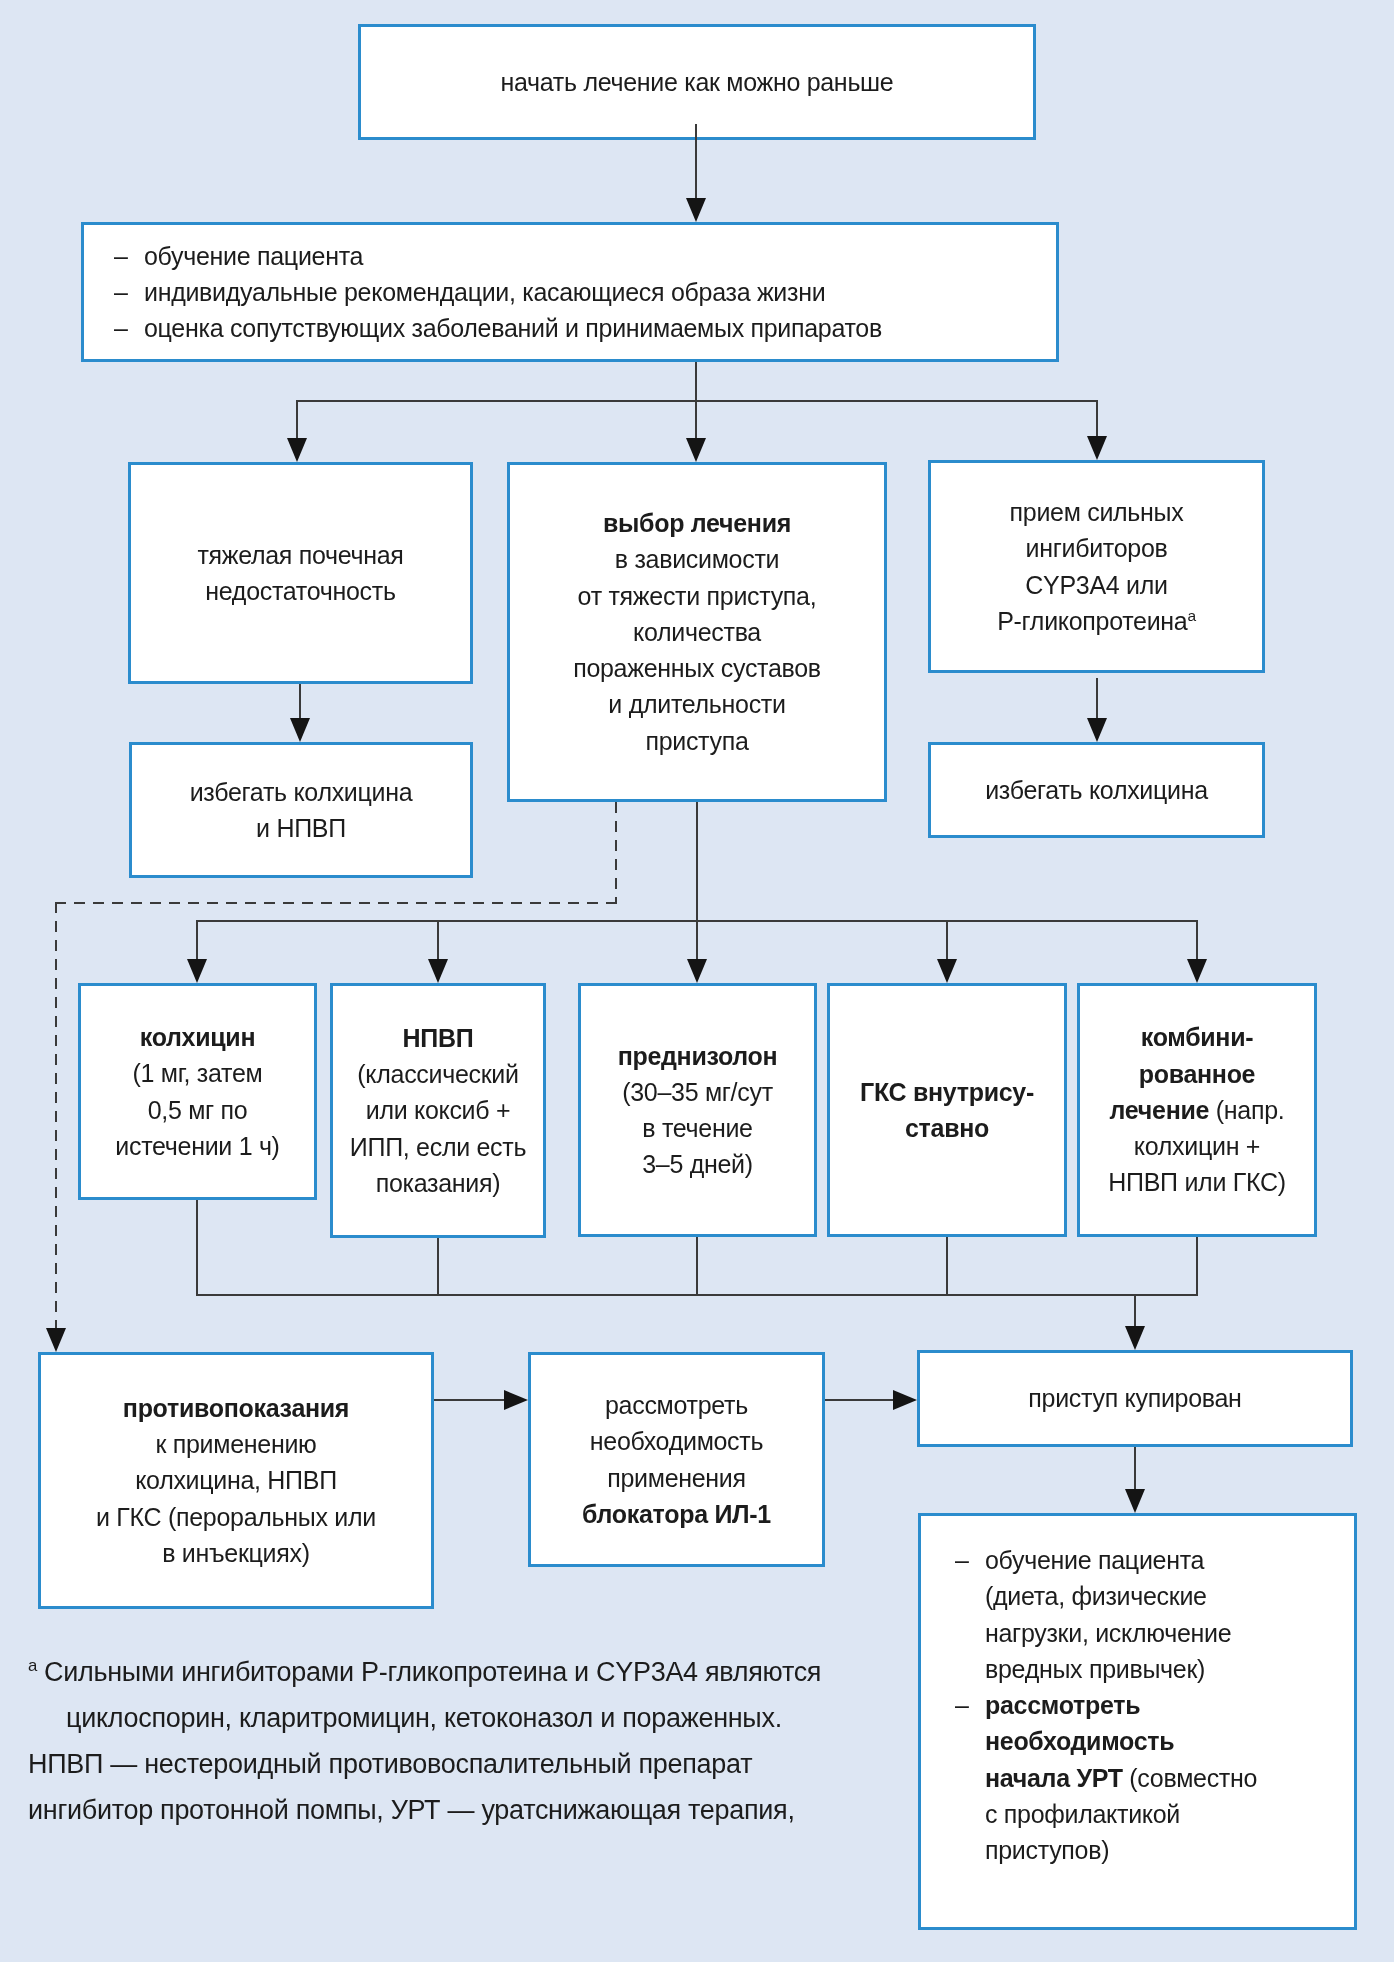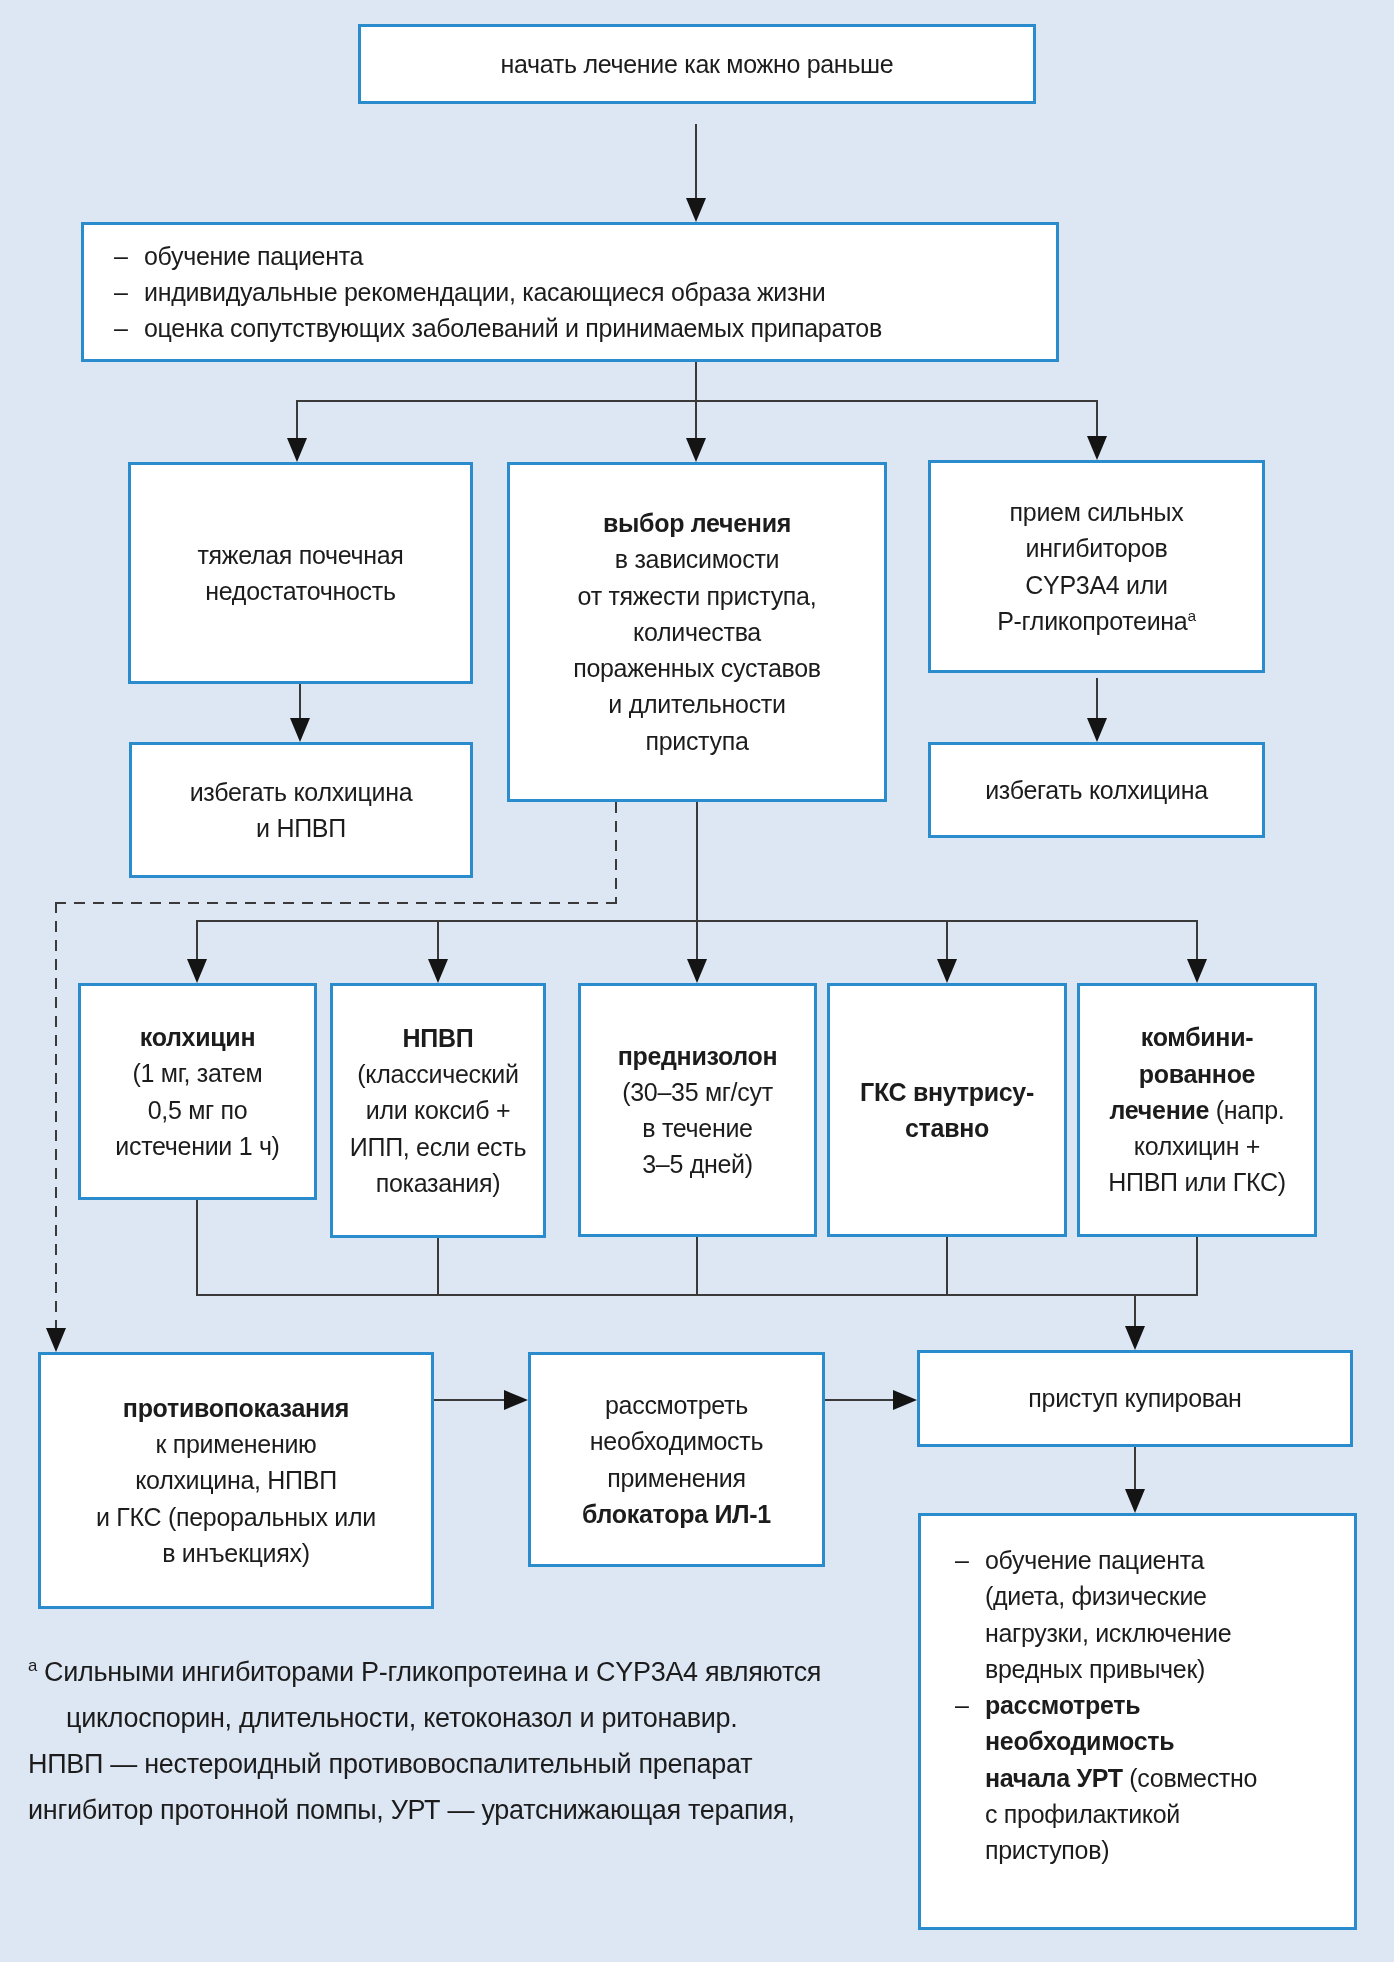--- a/index.html
+++ b/index.html
@@ -35,21 +35,21 @@
   
   .footnote{position:absolute;left:28px;top:1650px;width:862px;font-size:27px;line-height:1.7;letter-spacing:-0.3px;}
   .fn-indent{padding-left:38px;}
   .footnote sup{margin-right:7px;}
 </style>
 </head>
 <body>
 
 <div class="stage">
 
-  <div class="box" style="left:358px;top:24px;width:678px;height:80px">
+  <div class="box" style="left:358px;top:24px;width:678px;height:116px">
     <div class="inner"><span class="pre">начать лечение как можно раньше</span></div>
   </div>
 
   <div class="box list" style="left:81px;top:222px;width:978px;height:140px">
     <div class="inner">
       <div class="li">
           <span class="dash">–</span>
           <span class="li-text">обучение пациента</span>
         </div>
       <div class="li">
@@ -224,18 +224,18 @@
   <div class="hl" style="left:434px;top:1399px;width:74px"></div>
   <div class="ah-r" style="left:504px;top:1390px"></div>
   <div class="hl" style="left:825px;top:1399px;width:70px"></div>
   <div class="ah-r" style="left:893px;top:1390px"></div>
 
   <div class="vl" style="left:1134px;top:1447px;height:44px"></div>
   <div class="ah-d" style="left:1125px;top:1489px"></div>
 
   <div class="footnote">
     <div class="fn-line"><sup>а</sup><span>Сильными ингибиторами P-гликопротеина и CYP3A4 являются</span></div>
-    <div class="fn-line fn-indent"><span>циклоспорин, длительности, кетоконазол и ритонавир.</span></div>
+    <div class="fn-line fn-indent"><span>циклоспорин, кларитромицин, кетоконазол и пораженных.</span></div>
     <div class="fn-line"><span>НПВП — нестероидный противовоспалительный препарат</span></div>
     <div class="fn-line"><span>ингибитор протонной помпы, УРТ — уратснижающая терапия,</span></div>
   </div>
 
 </div>
 
 </body></html>

